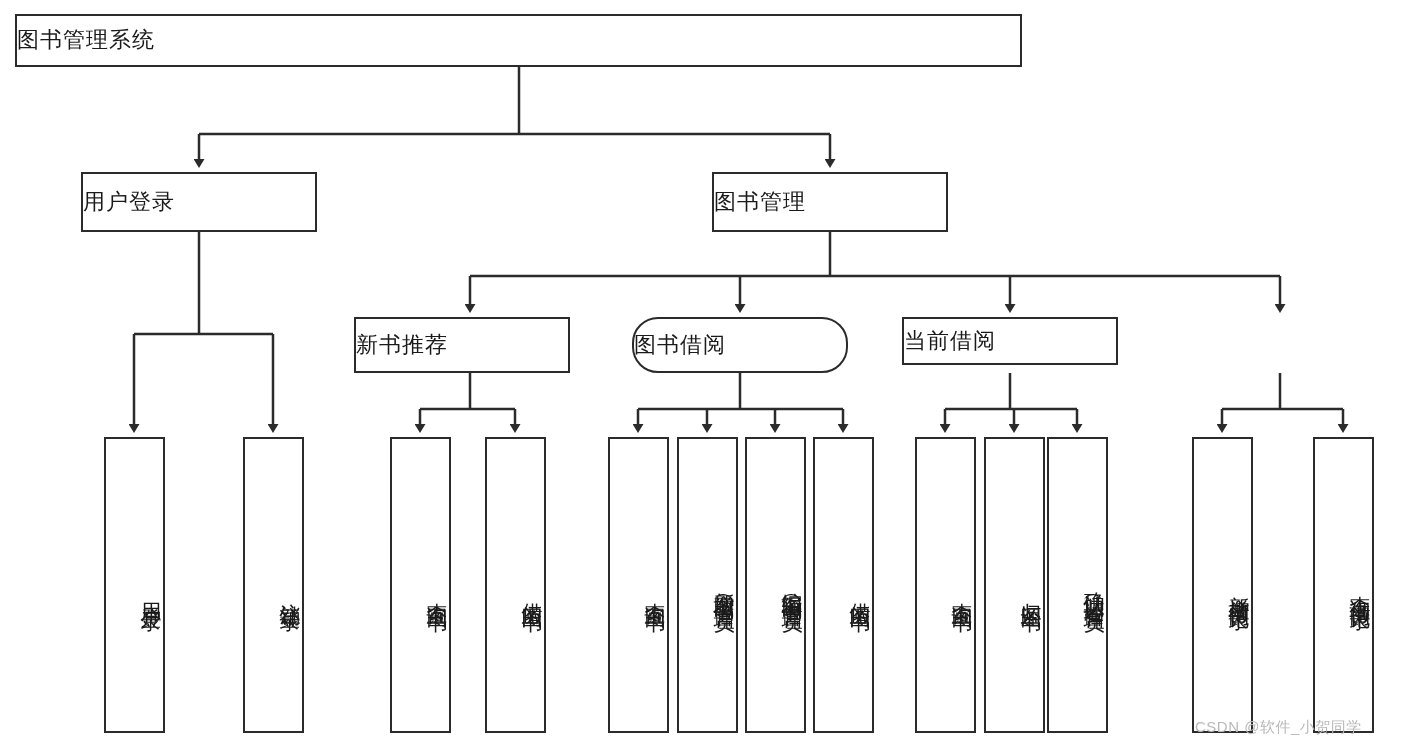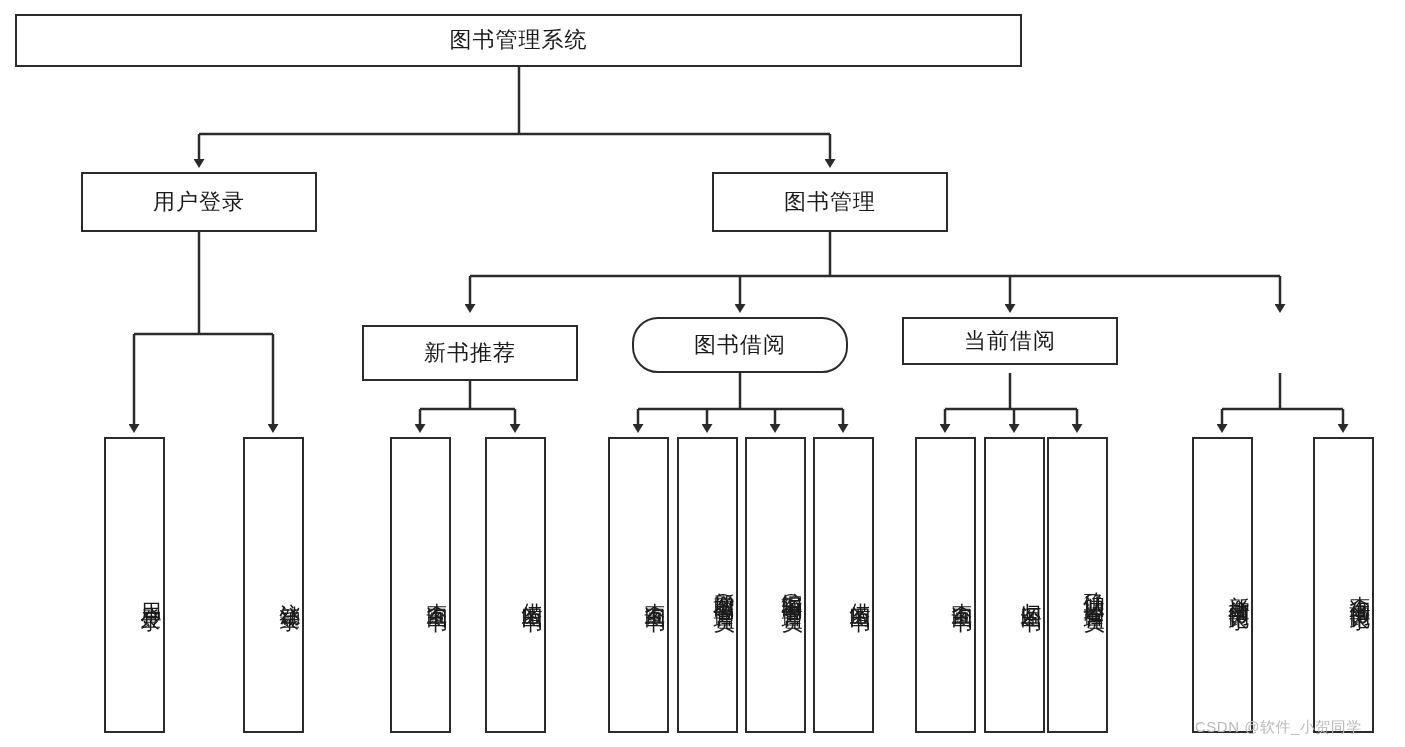--- a/index.html
+++ b/index.html
@@ -22,21 +22,20 @@
     width: 1405px;
     height: 747px;
   }
   .node {
     position: absolute;
     box-sizing: border-box;
     border: 2.5px solid #2b2b2b;
     background: #ffffff;
     display: flex;
     align-items: center;
-    justify-content: center;
     color: #1a1a1a;
   }
   .node-h {
     font-size: 22px;
     letter-spacing: 1px;
     line-height: 1.2;
     white-space: nowrap;
   }
   .node-v {
     writing-mode: vertical-rl;
@@ -118,21 +117,21 @@
     <span>图书管理系统</span>
   </div>
 
   <div class="node node-h" style="left:81px; top:172px; width:236px; height:60px;">
     <span>用户登录</span>
   </div>
   <div class="node node-h" style="left:712px; top:172px; width:236px; height:60px;">
     <span>图书管理</span>
   </div>
 
-  <div class="node node-h" style="left:362px; top:317px; width:216px; height:56px;margin-top:8px;">
+  <div class="node node-h" style="left:354px; top:317px; width:216px; height:56px;">
     <span>新书推荐</span>
   </div>
   <div class="node node-h" style="left:632px; top:317px; width:216px; height:56px;border-radius:26px;">
     <span>图书借阅</span>
   </div>
   <div class="node node-h" style="left:902px; top:317px; width:216px; height:48px;">
     <span>当前借阅</span>
   </div>
 
   <div class="node node-v" style="left:104px; top:437px; width:61px; height:296px;">

